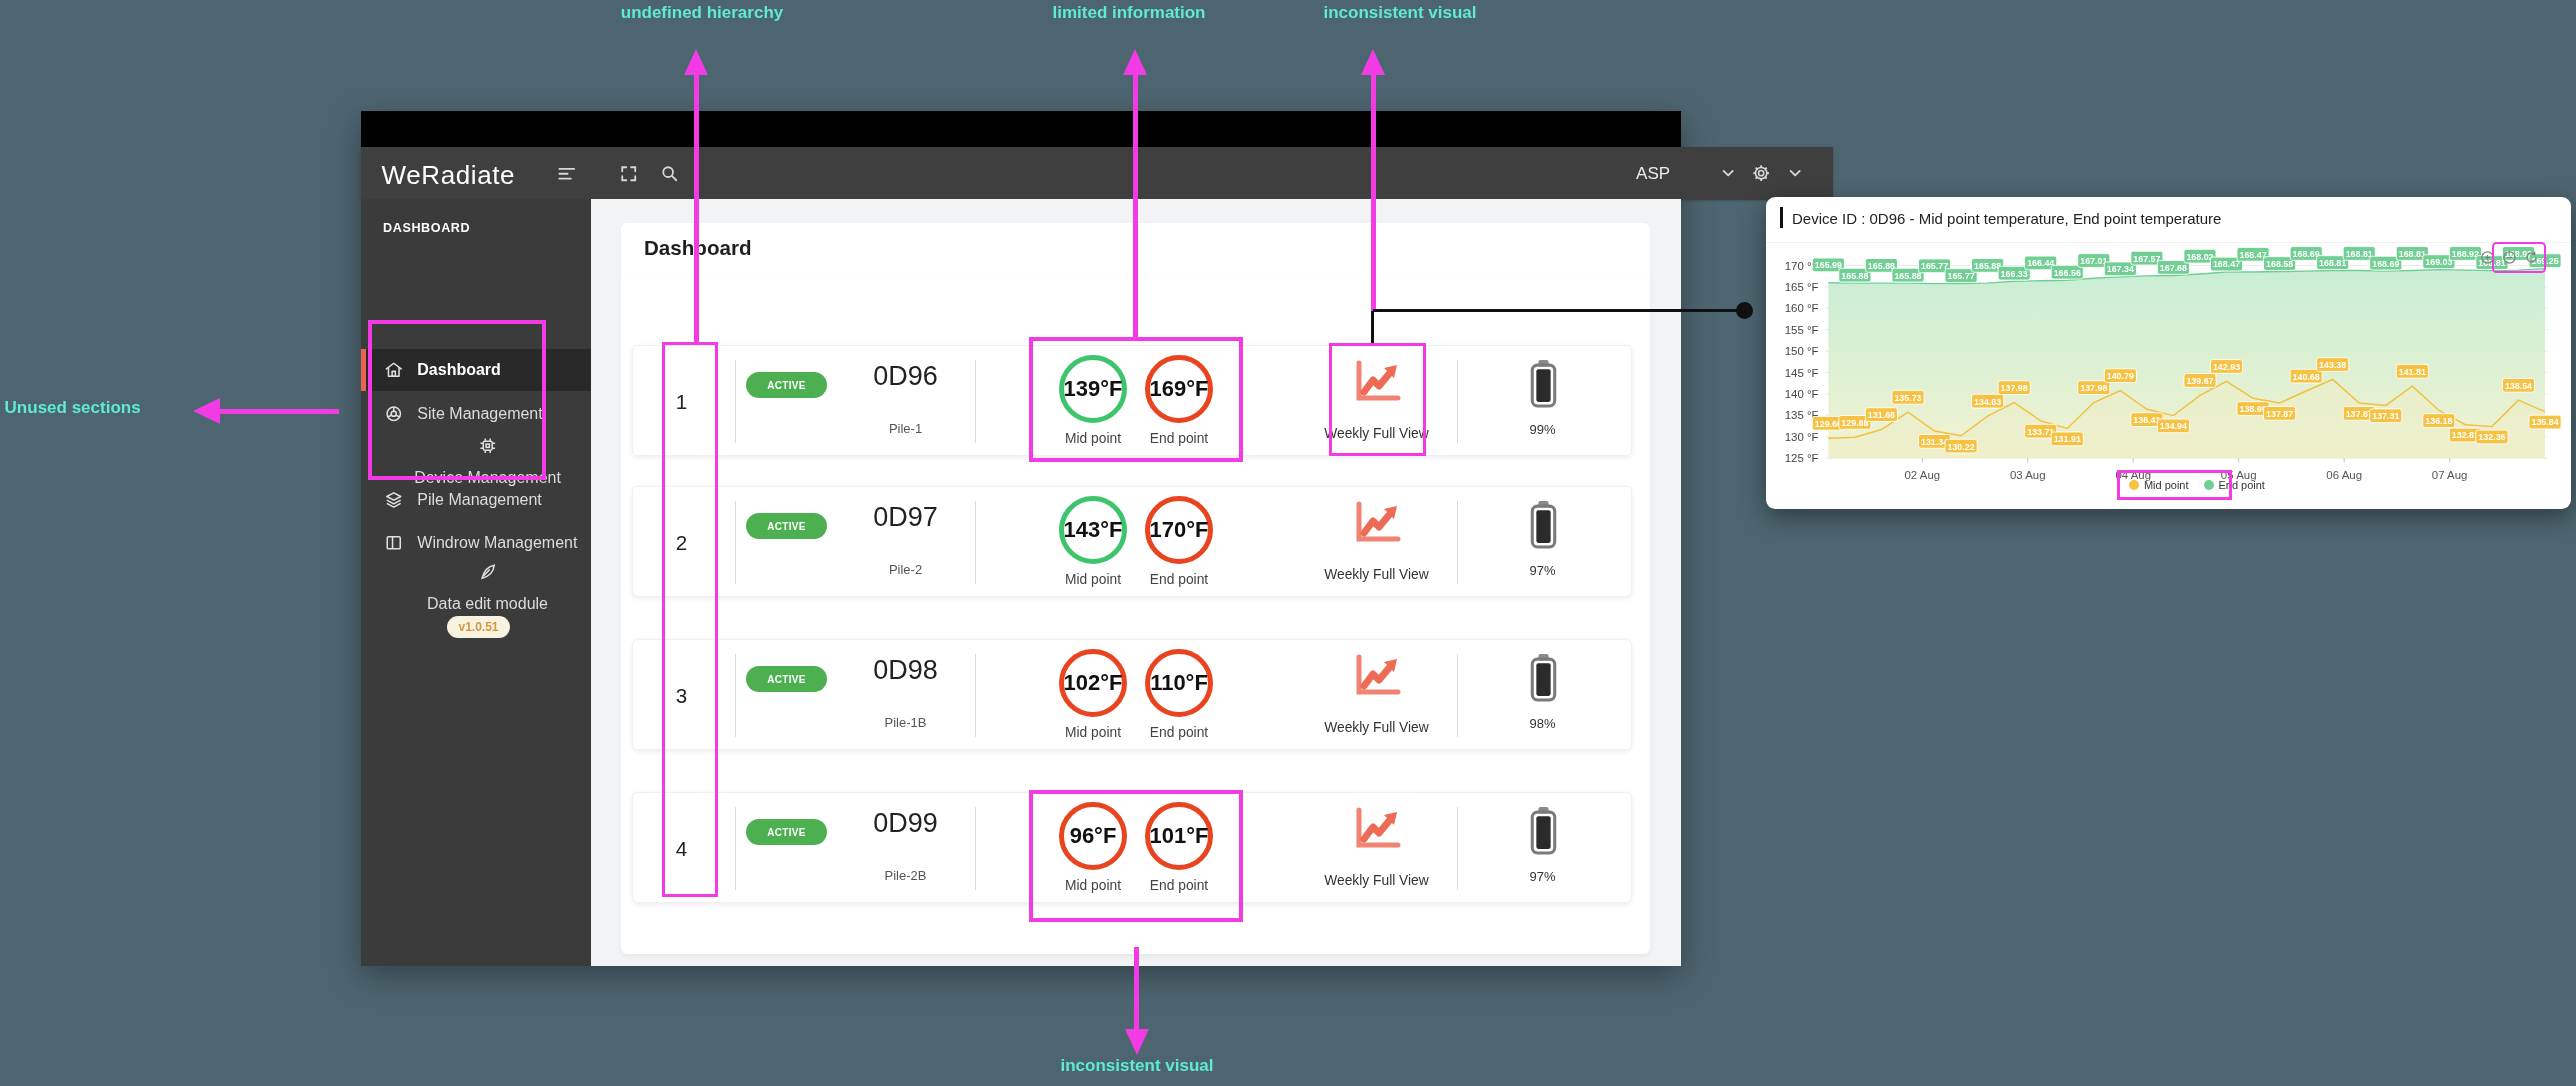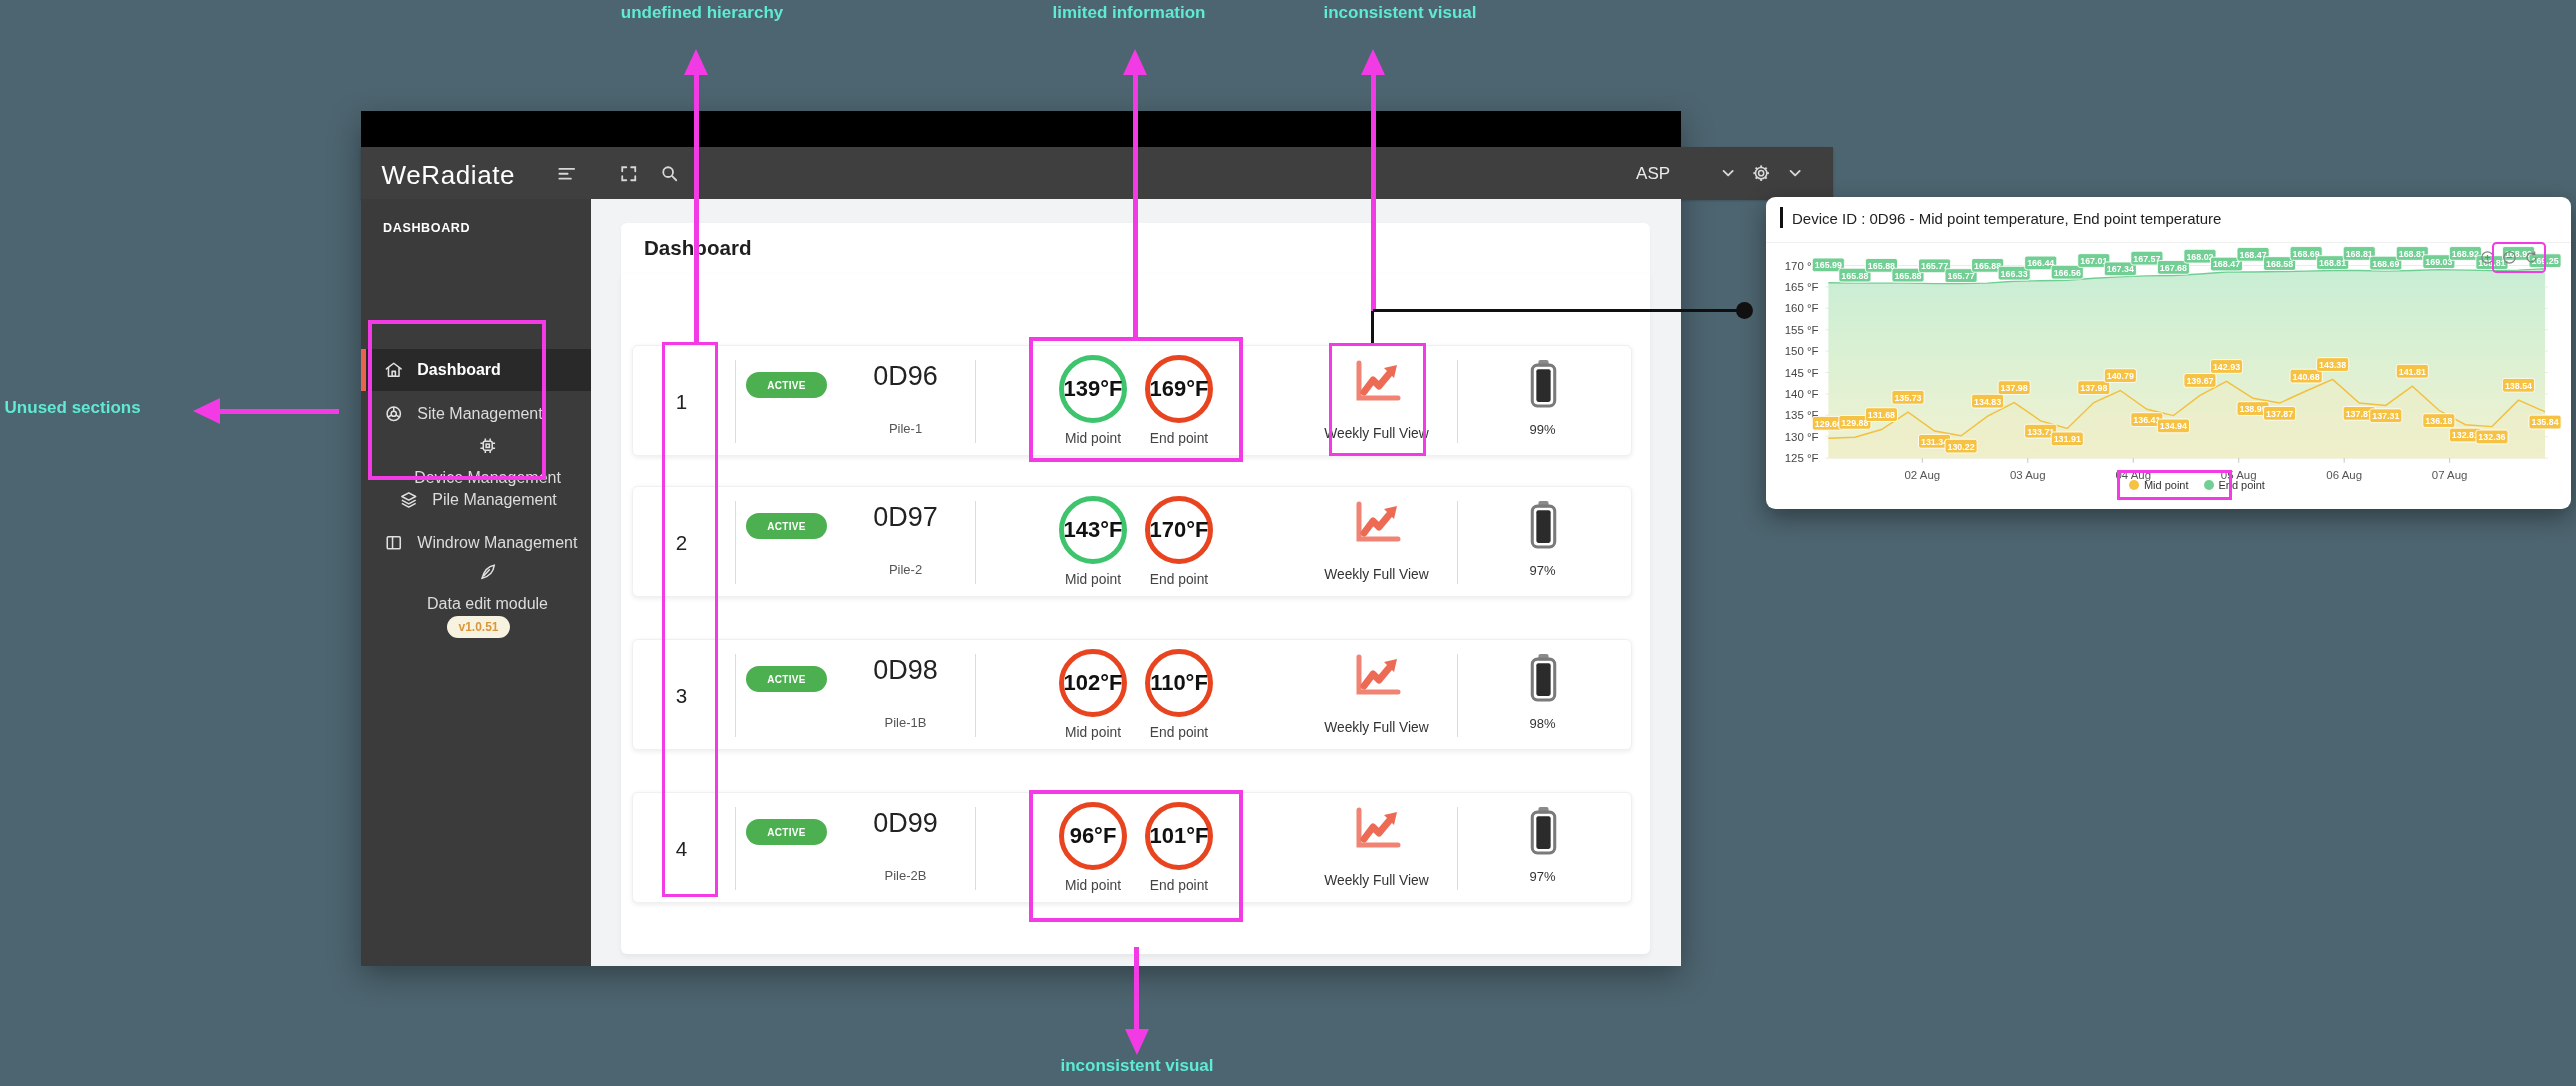--- a/index.html
+++ b/index.html
@@ -203,21 +203,21 @@
           <div class="side-item" style="top: 237px; flex-direction: column;">
             <span class="sicon">
               <svg viewBox="0 0 24 24" fill="none" stroke="currentColor" stroke-width="1.9">
                 <rect x="6.5" y="6.5" width="11" height="11" rx="2"></rect>
                 <rect x="10" y="10" width="4" height="4"></rect>
                 <path d="M9 3 V6.5 M15 3 V6.5 M9 17.5 V21 M15 17.5 V21 M3 9 H6.5 M3 15 H6.5 M17.5 9 H21 M17.5 15 H21"></path>
               </svg>
             </span>
             <span>Device Management</span>
           </div>
-          <div class="side-item" style="top: 280px; margin-left: 15px;">
+          <div class="side-item" style="top: 280px;">
             <span class="sicon">
               <svg viewBox="0 0 24 24" fill="none" stroke="currentColor" stroke-width="1.9" stroke-linejoin="round">
                 <path d="M12 3.5 L20.5 8 L12 12.5 L3.5 8 Z"></path>
                 <path d="M3.5 12.5 L12 17 L20.5 12.5"></path>
                 <path d="M3.5 16.5 L12 21 L20.5 16.5"></path>
               </svg>
             </span>
             <span>Pile Management</span>
           </div>
           <div class="side-item" style="top: 323px;">

